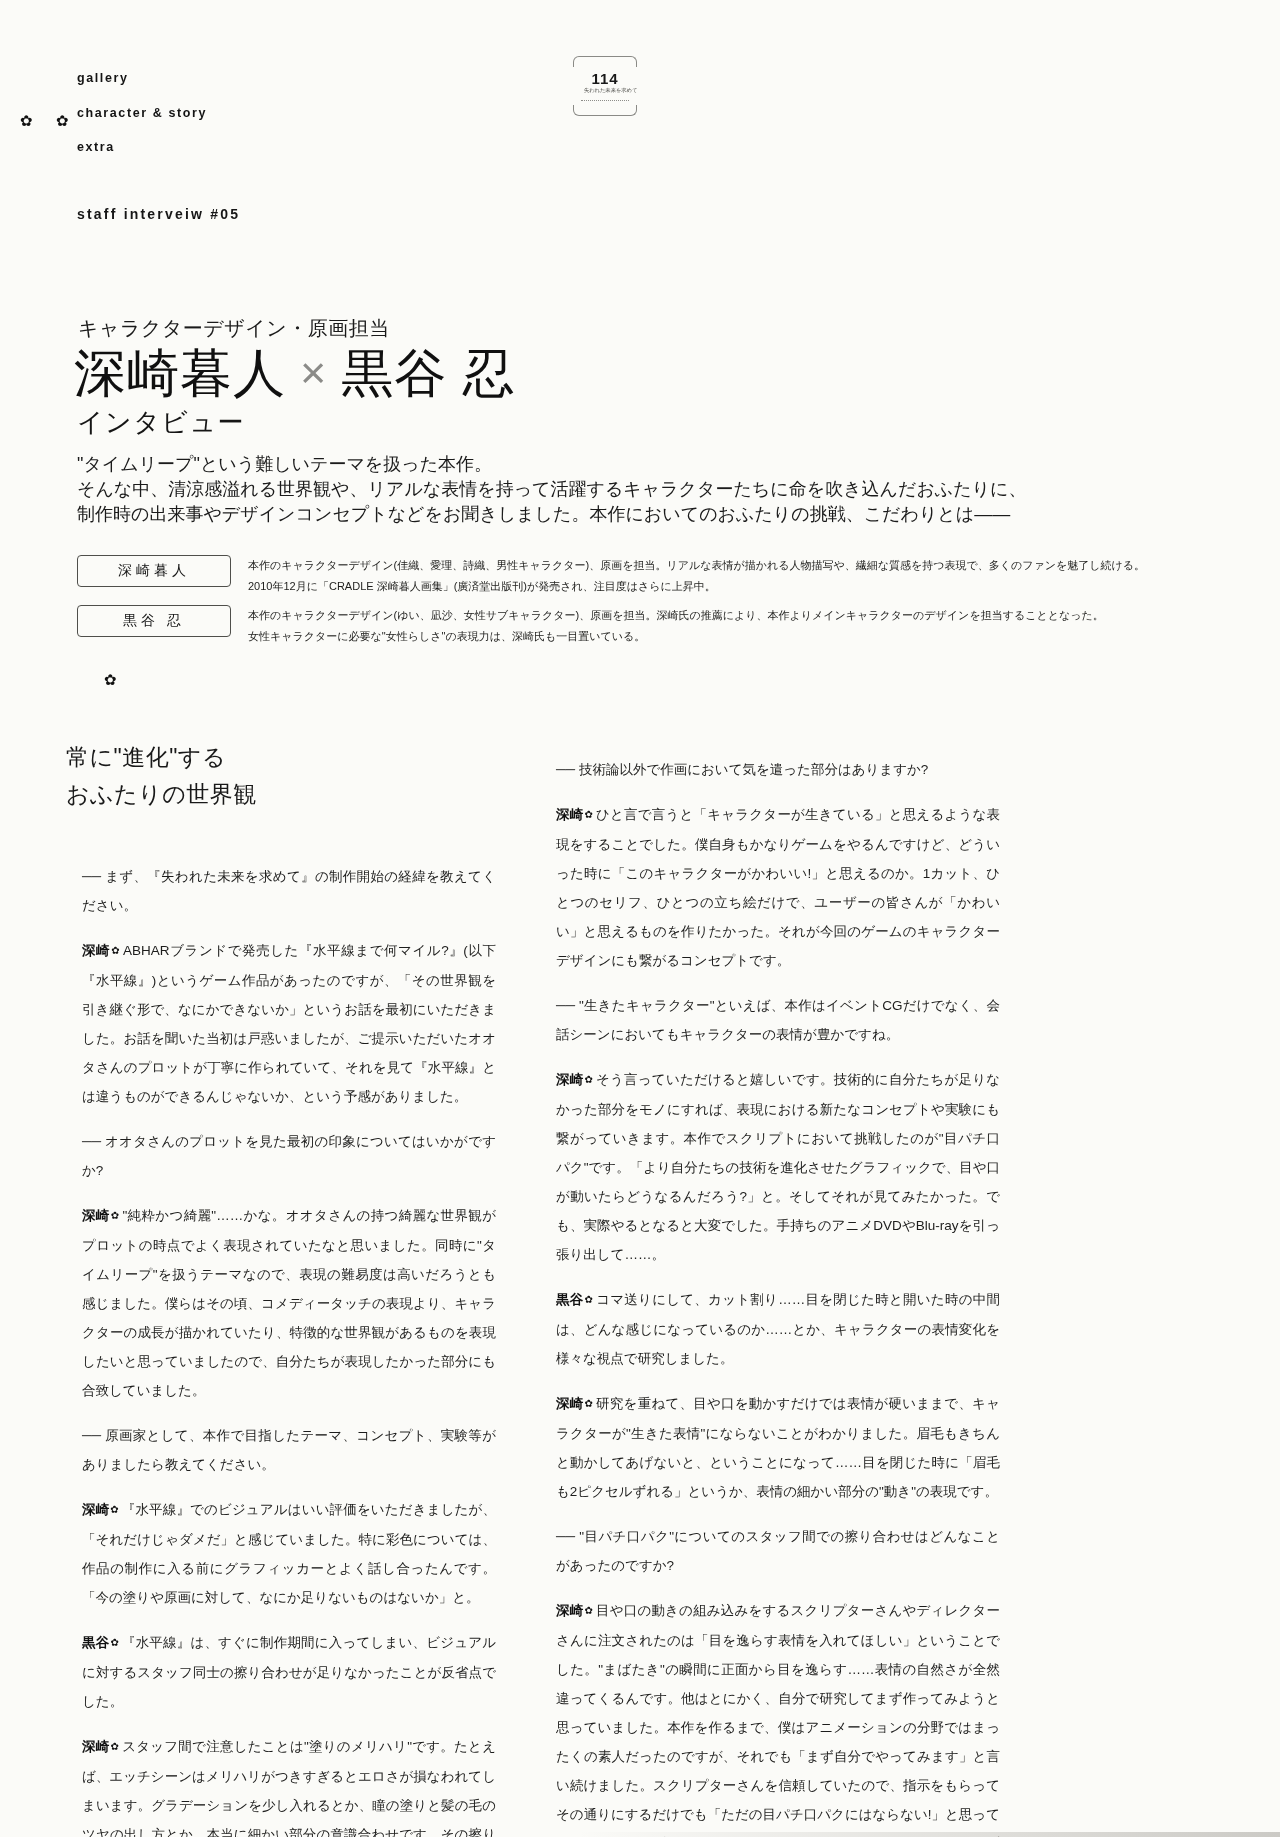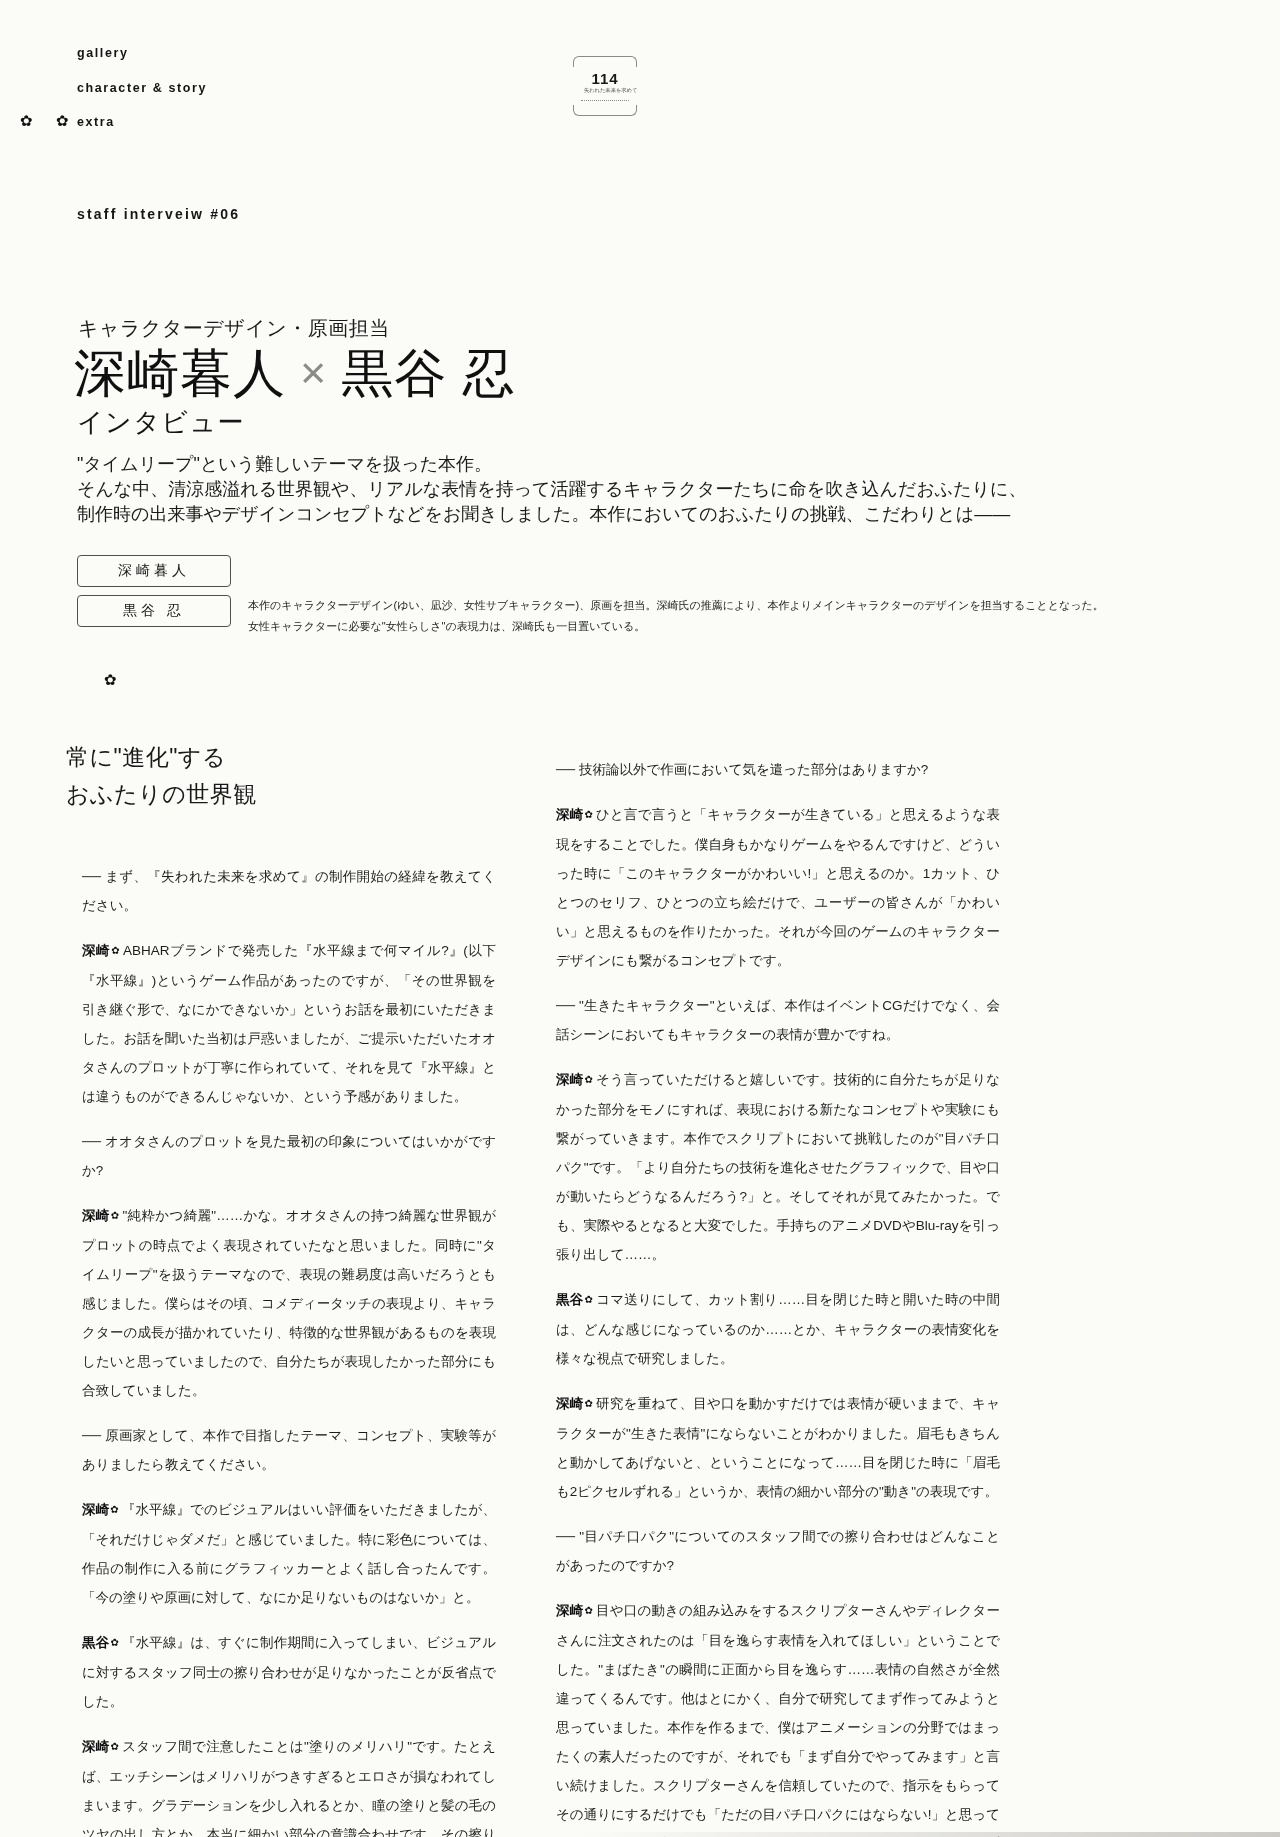--- a/index.html
+++ b/index.html
@@ -4,21 +4,21 @@
 <style>
   html,body{margin:0;padding:0;}
   body{
     width:1280px;height:1837px;position:relative;
     background:#fbfbf8;color:#1d1d1d;
     font-family:"Liberation Sans","DejaVu Sans",sans-serif;
     overflow:hidden;
   }
   
   .corner-nav{position:absolute;left:0;top:0;}
-  .nav-item{position:absolute;left:77px;font-size:12.5px;font-weight:700;letter-spacing:1.6px;color:#141414;white-space:nowrap;}
+  .nav-item{position:absolute;left:77px;font-size:12.5px;font-weight:700;letter-spacing:1.6px;color:#141414;white-space:nowrap;margin-top:25px;}
   .nav-gallery{top:46px;}
   .nav-character{top:81px;text-align:right;}
   .nav-extra{top:115px;}
   .corner-flower{position:absolute;font-size:15px;color:#111;top:112px;}
   .corner-flower.f1{left:20px;}
   .corner-flower.f2{left:56px;}
   
   .page-badge{position:absolute;left:573px;top:56px;width:64px;text-align:center;}
   .badge-bracket-top{height:10px;border:1px solid #8a8a86;border-bottom:none;border-radius:6px 6px 0 0;}
   .badge-bracket-bottom{height:10px;border:1px solid #8a8a86;border-top:none;border-radius:0 0 6px 6px;margin-top:4px;}
@@ -70,39 +70,43 @@
   </div>
 
   <div class="page-badge">
     <div class="badge-bracket-top"></div>
     <div class="badge-num">114</div>
     <div class="badge-caption">失われた未来を求めて</div>
     <div class="badge-dots"></div>
     <div class="badge-bracket-bottom"></div>
   </div>
 
-  <div class="staff-label">staff interveiw #06</div>
+  <div class="staff-label">staff interveiw #05</div>
 
   <div class="title-block">
     <div class="title-role">キャラクターデザイン・原画担当</div>
     <div class="title-names">
       <span>深崎暮人</span><span class="title-x">×</span><span>黒谷 忍</span>
     </div>
     <div class="title-sub">インタビュー</div>
   </div>
 
   <div class="intro">
     <div>"タイムリープ"という難しいテーマを扱った本作。</div>
     <div>そんな中、清涼感溢れる世界観や、リアルな表情を持って活躍するキャラクターたちに命を吹き込んだおふたりに、</div>
     <div>制作時の出来事やデザインコンセプトなどをお聞きしました。本作においてのおふたりの挑戦、こだわりとは――</div>
   </div>
 
   <div class="profiles">
     <div class="profile-row">
       <div class="profile-box">深崎暮人</div>
+      <div class="profile-desc">
+        <div>本作のキャラクターデザイン(佳織、愛理、詩織、男性キャラクター)、原画を担当。リアルな表情が描かれる人物描写や、繊細な質感を持つ表現で、多くのファンを魅了し続ける。</div>
+        <div>2010年12月に「CRADLE 深崎暮人画集」(廣済堂出版刊)が発売され、注目度はさらに上昇中。</div>
+      </div>
     </div>
     <div class="profile-row">
       <div class="profile-box">黒谷 忍</div>
       <div class="profile-desc">
         <div>本作のキャラクターデザイン(ゆい、凪沙、女性サブキャラクター)、原画を担当。深崎氏の推薦により、本作よりメインキャラクターのデザインを担当することとなった。</div>
         <div>女性キャラクターに必要な"女性らしさ"の表現力は、深崎氏も一目置いている。</div>
       </div>
     </div>
   </div>
 

